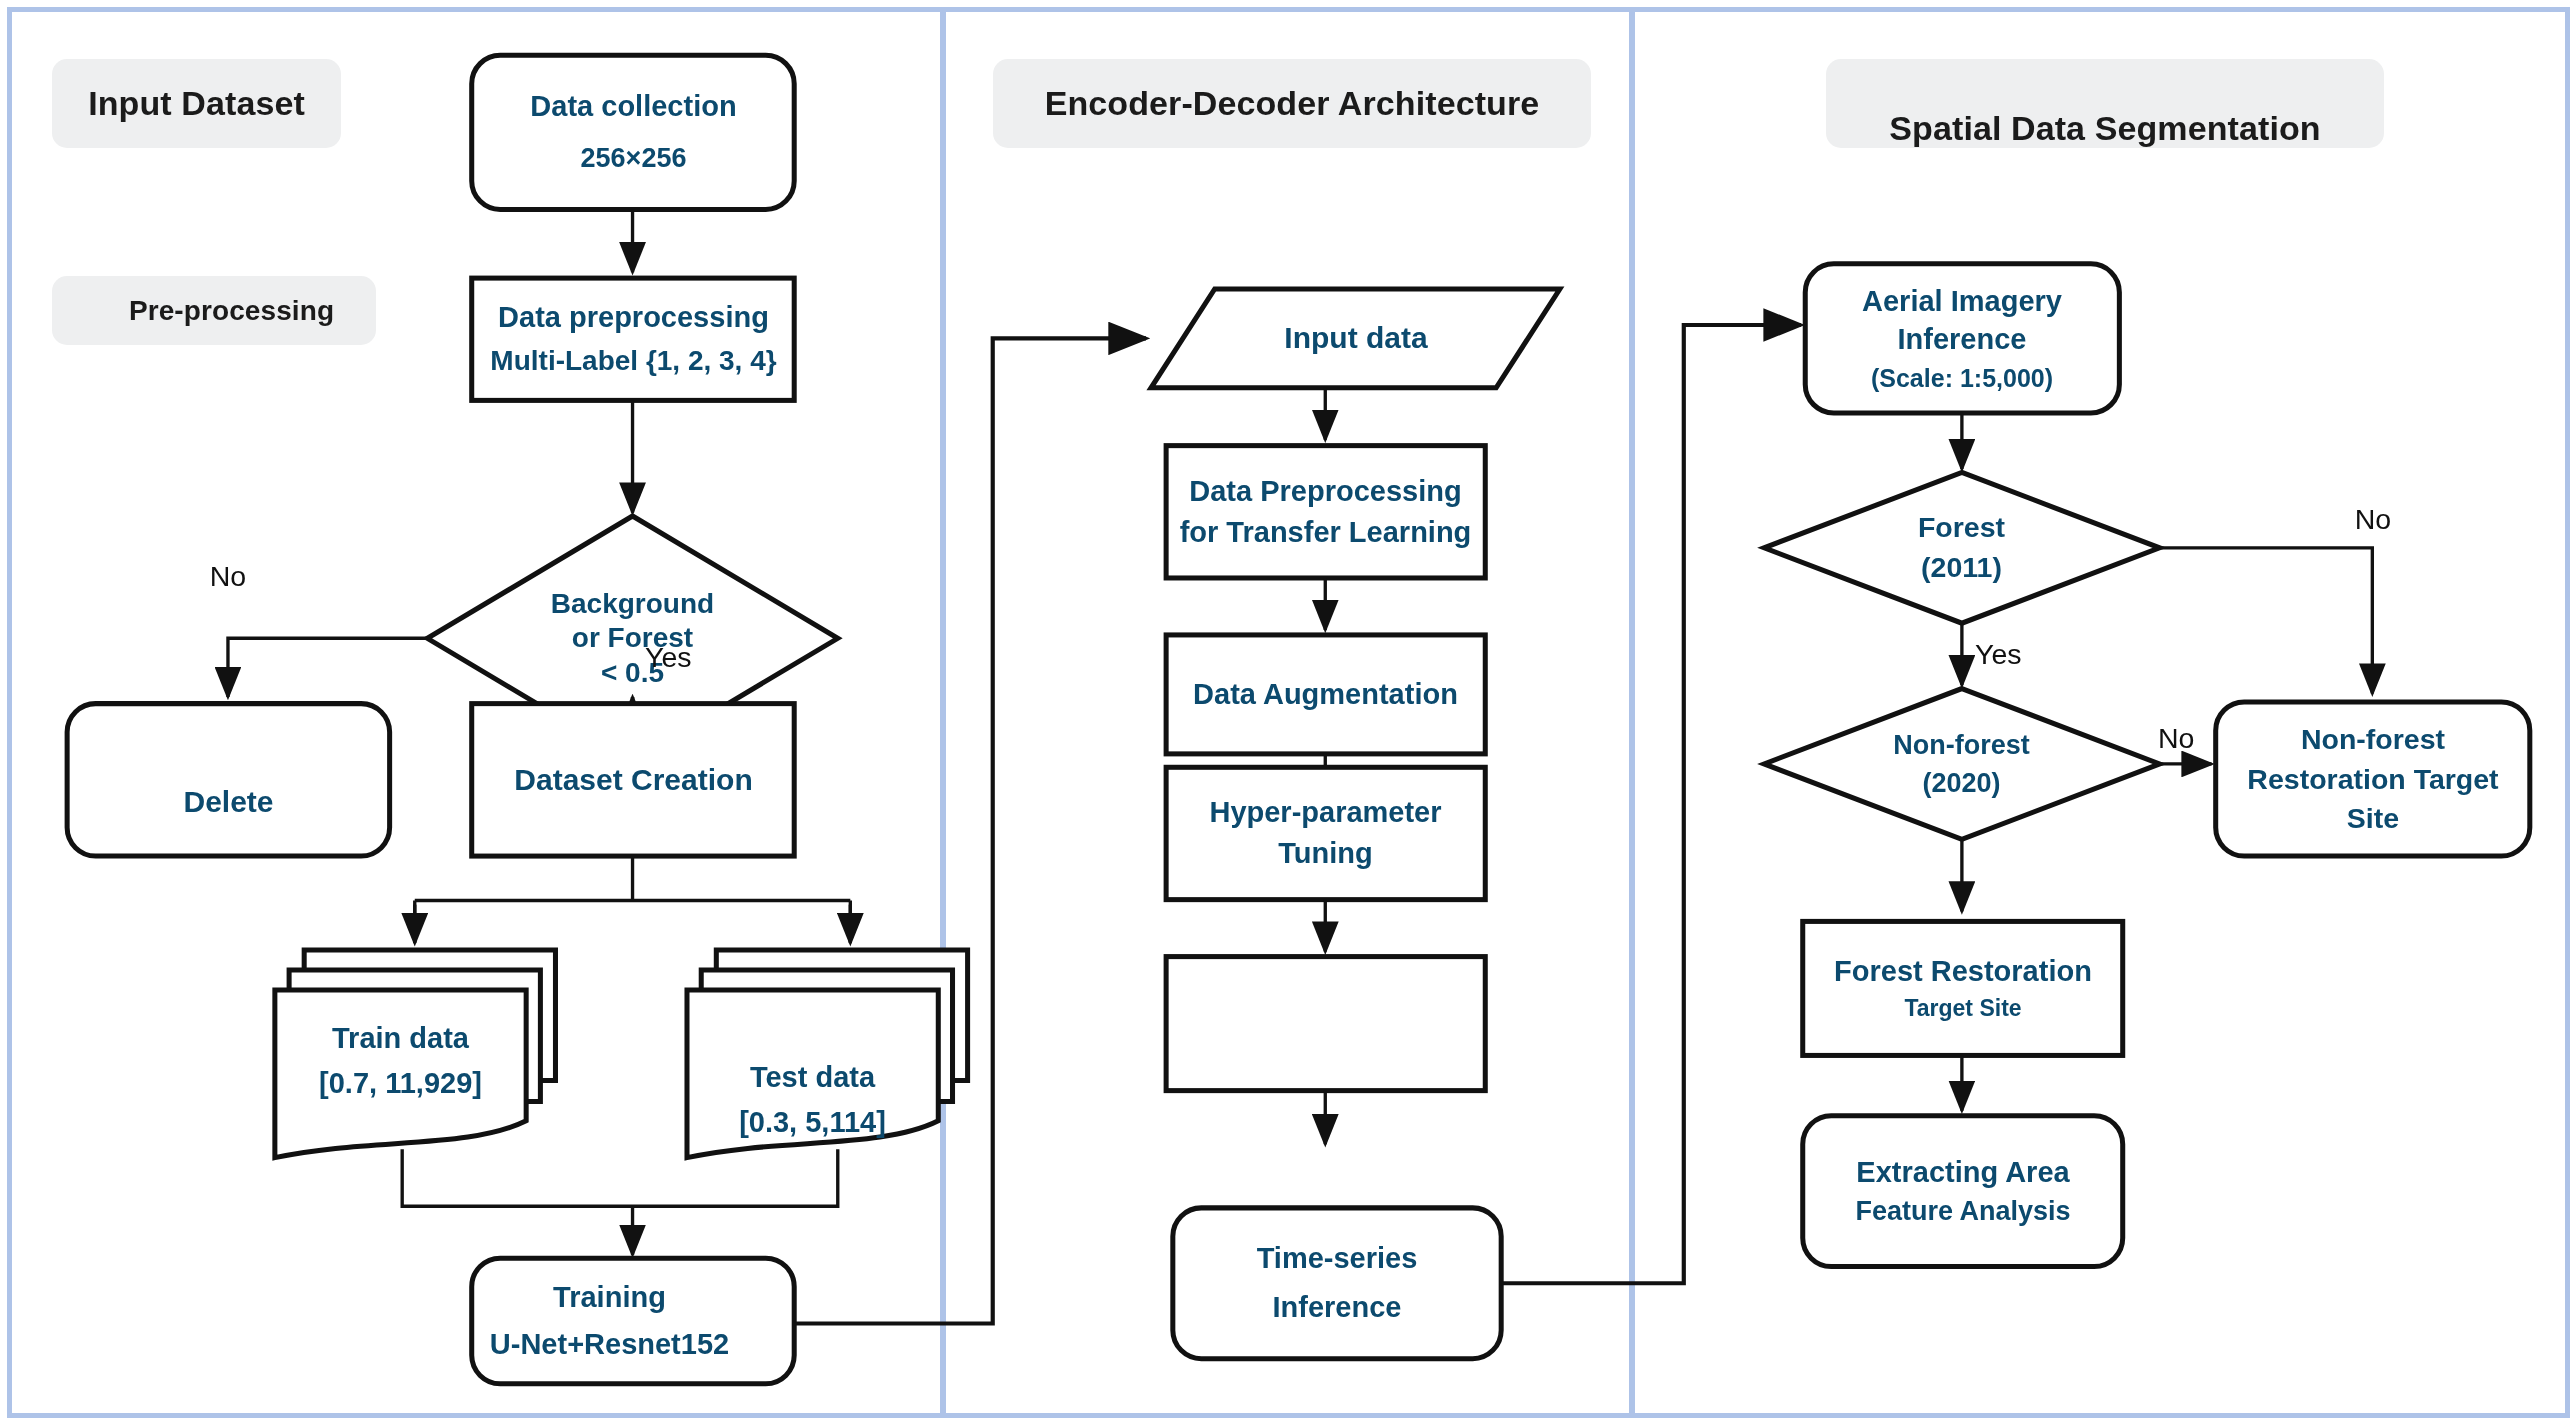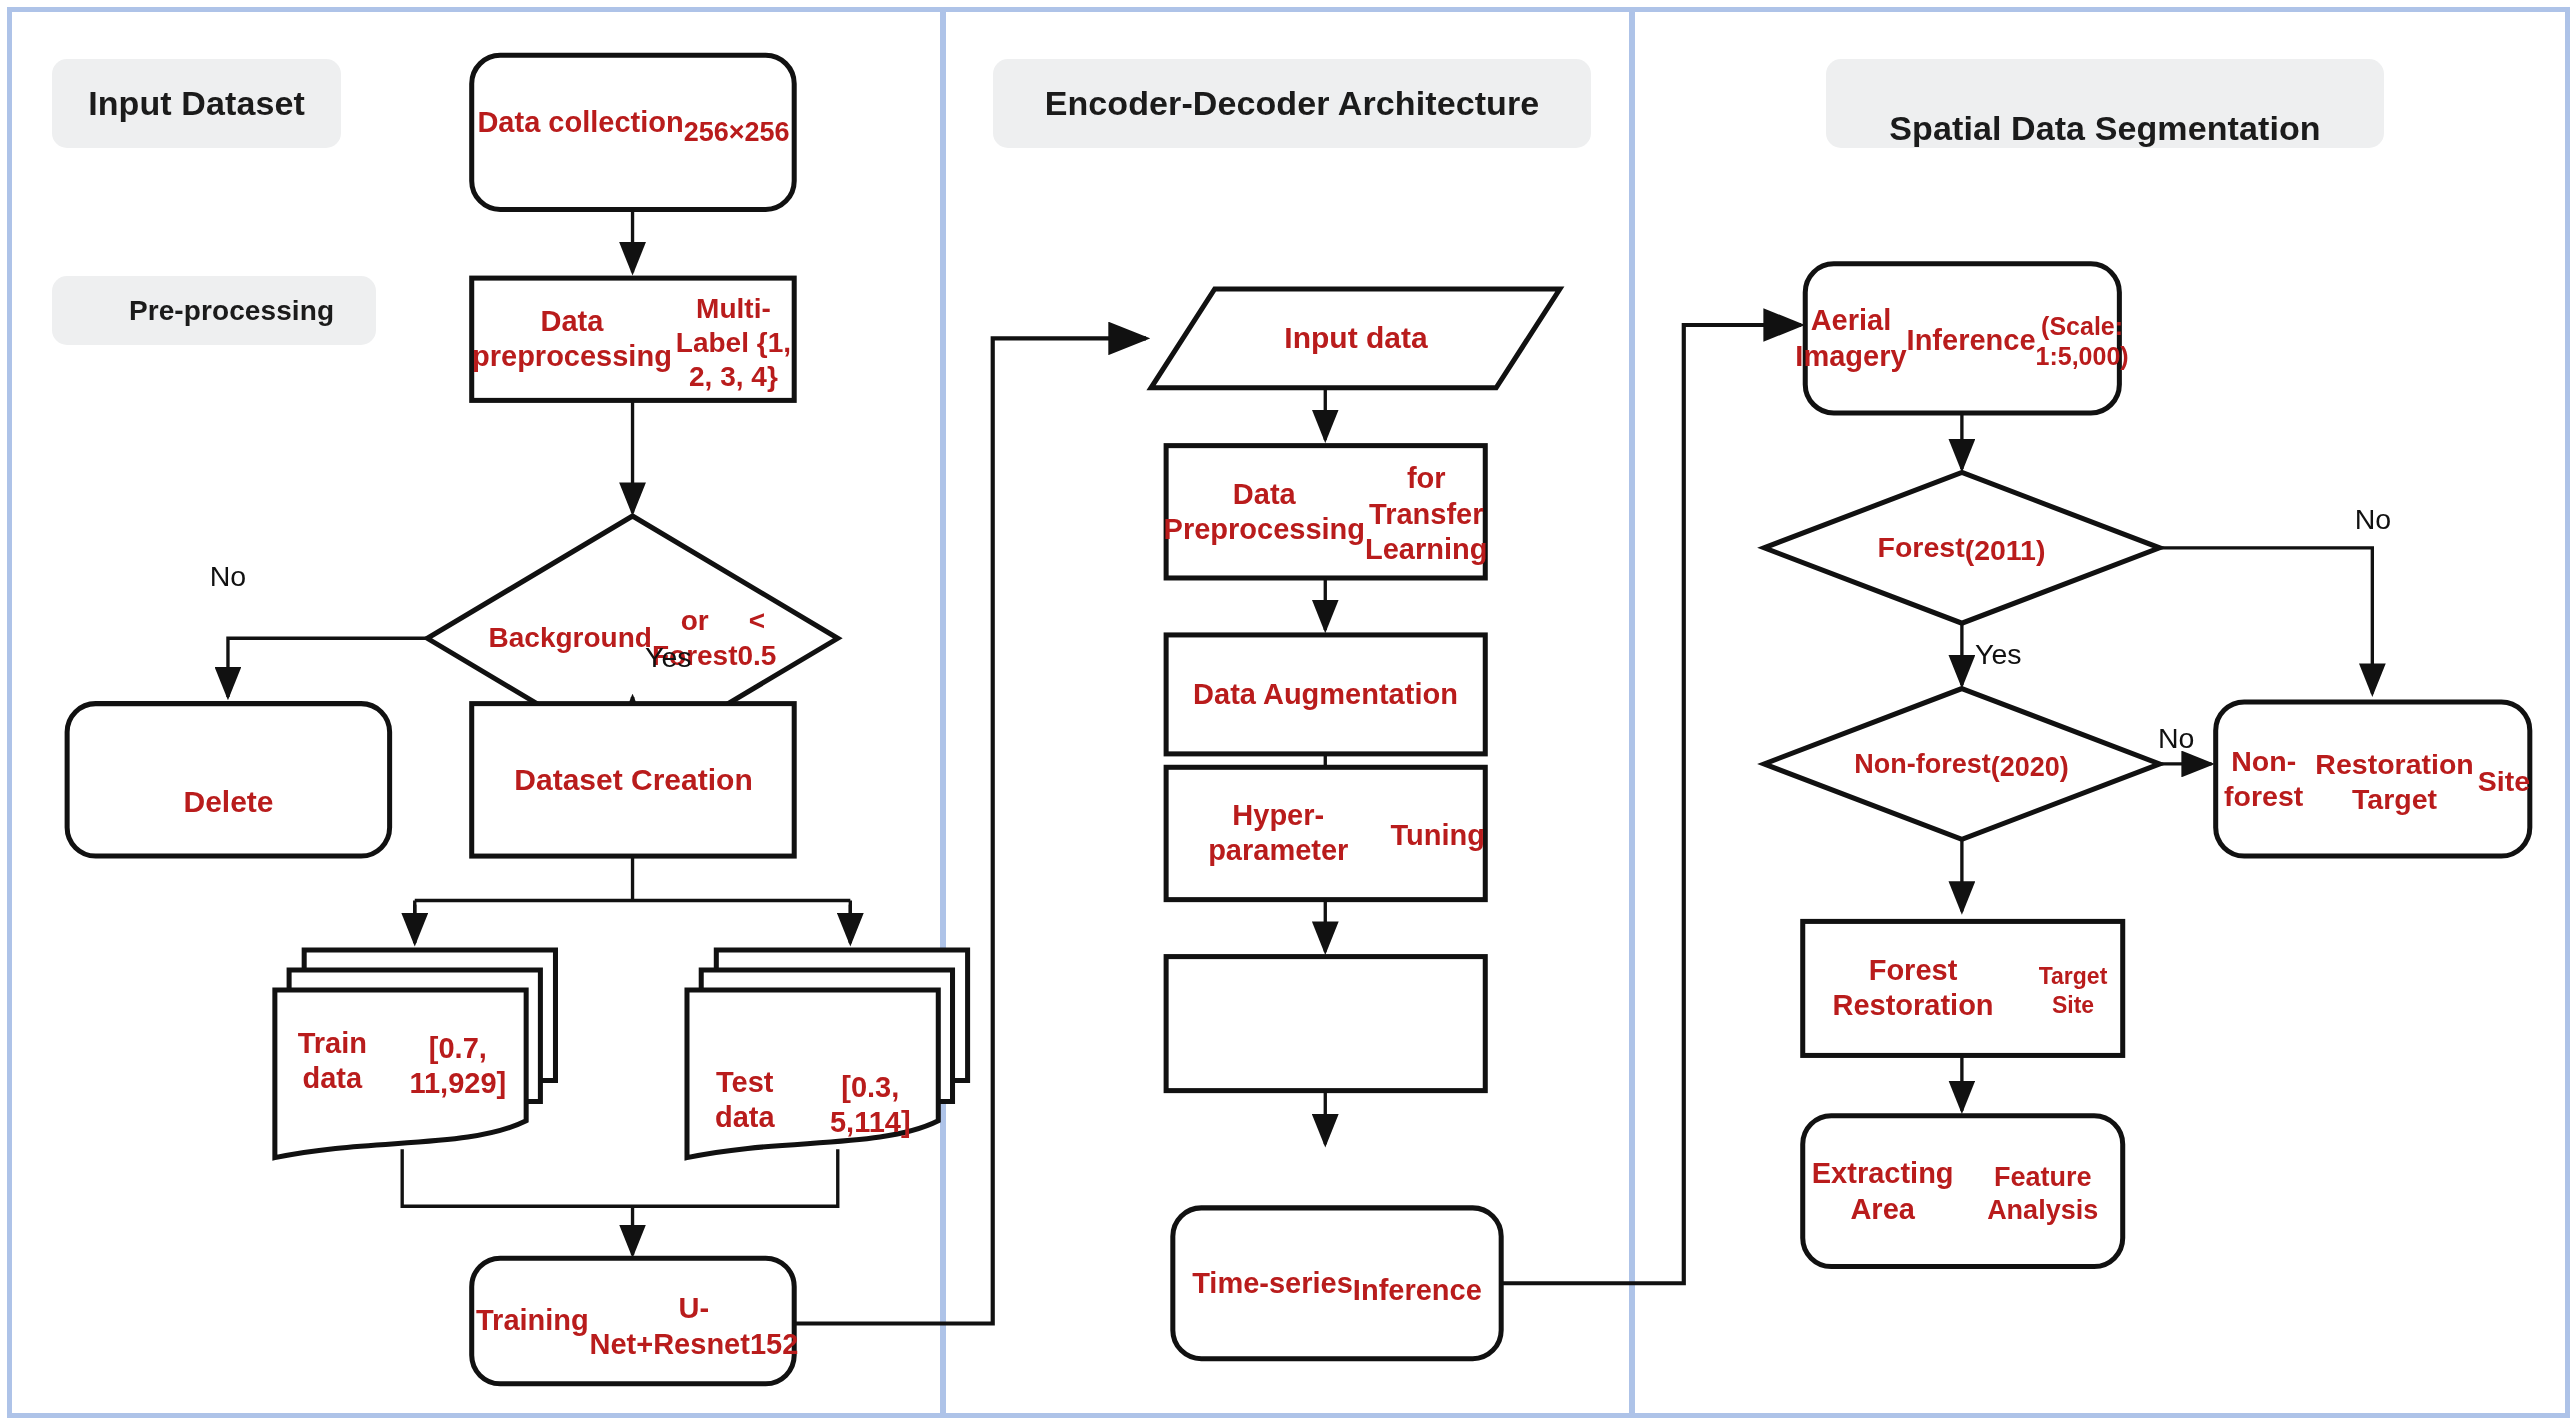--- a/index.html
+++ b/index.html
@@ -9,22 +9,22 @@
   .divider{position:absolute;top:6.7px;width:5.9px;height:1411px;background:#aec3e8;}
   #div1{left:940px;}
   #div2{left:1629px;}
   .chip{position:absolute;background:#eeeff0;border-radius:15px;display:flex;align-items:center;justify-content:center;
         font-weight:bold;color:#1b1b1b;letter-spacing:0.1px;}
   svg.flow{position:absolute;left:0;top:0;width:2576px;height:1424px;}
   .shape{fill:#ffffff;stroke:#111111;stroke-width:6;}
   .doc{fill:#ffffff;stroke:#111111;stroke-width:6;}
   .conn{fill:none;stroke:#111111;stroke-width:4;}
   .conn-thick{fill:none;stroke:#111111;stroke-width:5;}
-  .lbl{position:absolute;display:flex;flex-direction:row;align-items:center;justify-content:center;
-       text-align:center;color:#b91c1c;line-height:1.22;pointer-events:none;}
+  .lbl{position:absolute;display:flex;flex-direction:column;align-items:center;justify-content:center;
+       text-align:center;color:#0c4a6e;line-height:1.22;pointer-events:none;}
   .t-bold{font-weight:bold;}
   .t-reg{font-weight:bold;}
   .edge-label{position:absolute;color:#111111;font-size:28.5px;text-align:center;}
 </style>
 </head>
 <body>
 
 <div id="stage">
 
   <div class="frame"></div>
@@ -158,21 +158,21 @@
   <div class="lbl" style="left:275px;top:990px;width:251px;height:142px;">
     <div class="t-bold" style="font-size:29px;">Train data</div>
     <div class="t-bold" style="font-size:29px;margin-top:10px;">[0.7, 11,929]</div>
   </div>
 
   <div class="lbl" style="left:687px;top:1029px;width:251px;height:142px;align-items:center;">
     <div class="t-bold" style="font-size:29px;">Test data</div>
     <div class="t-bold" style="font-size:29px;margin-top:10px;">[0.3, 5,114]</div>
   </div>
 
-  <div class="lbl" style="left:476px;top:1258px;width:323px;height:126px;align-items:center;">
+  <div class="lbl" style="left:448px;top:1258px;width:323px;height:126px;align-items:center;">
     <div class="t-reg" style="font-size:29px;">Training</div>
     <div class="t-reg" style="font-size:29px;margin-top:11.7px;">U-Net+Resnet152</div>
   </div>
 
   <div class="edge-label" style="left:186px;top:560px;width:84px;">
     <span>No</span>
   </div>
   <div class="edge-label" style="left:645px;top:641px;width:84px;text-align:left;">
     <span>Yes</span>
   </div>

